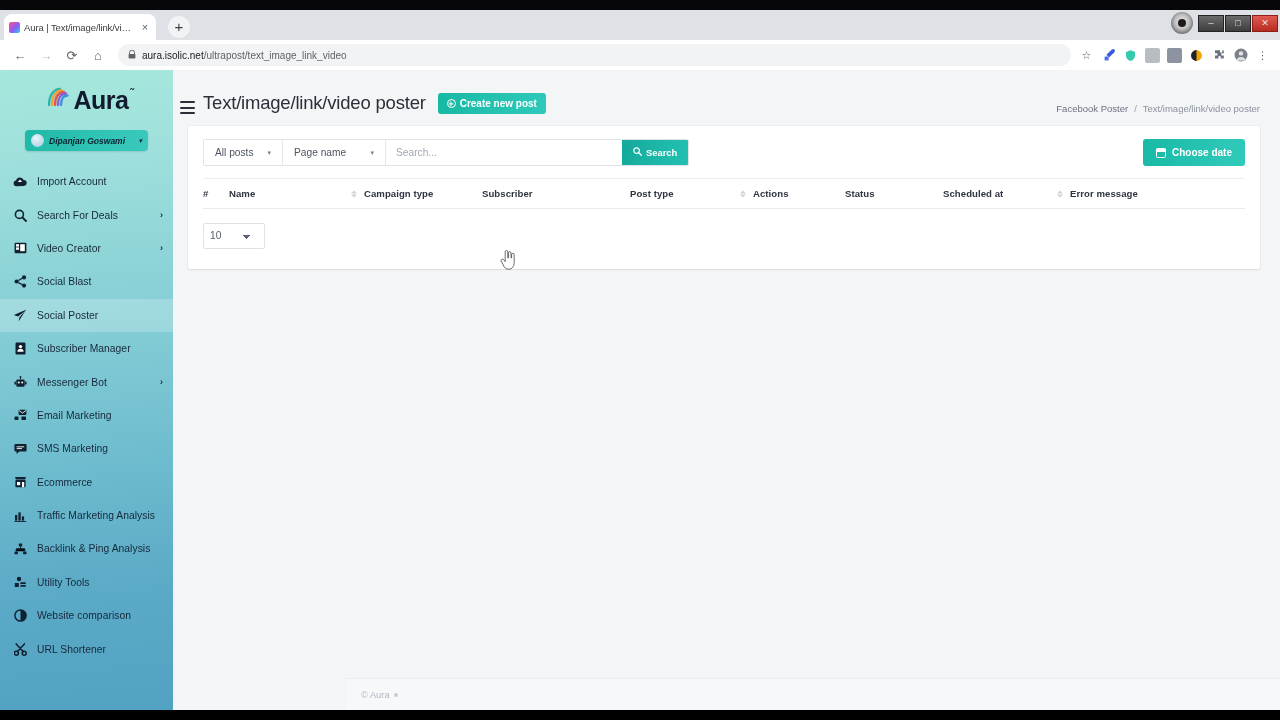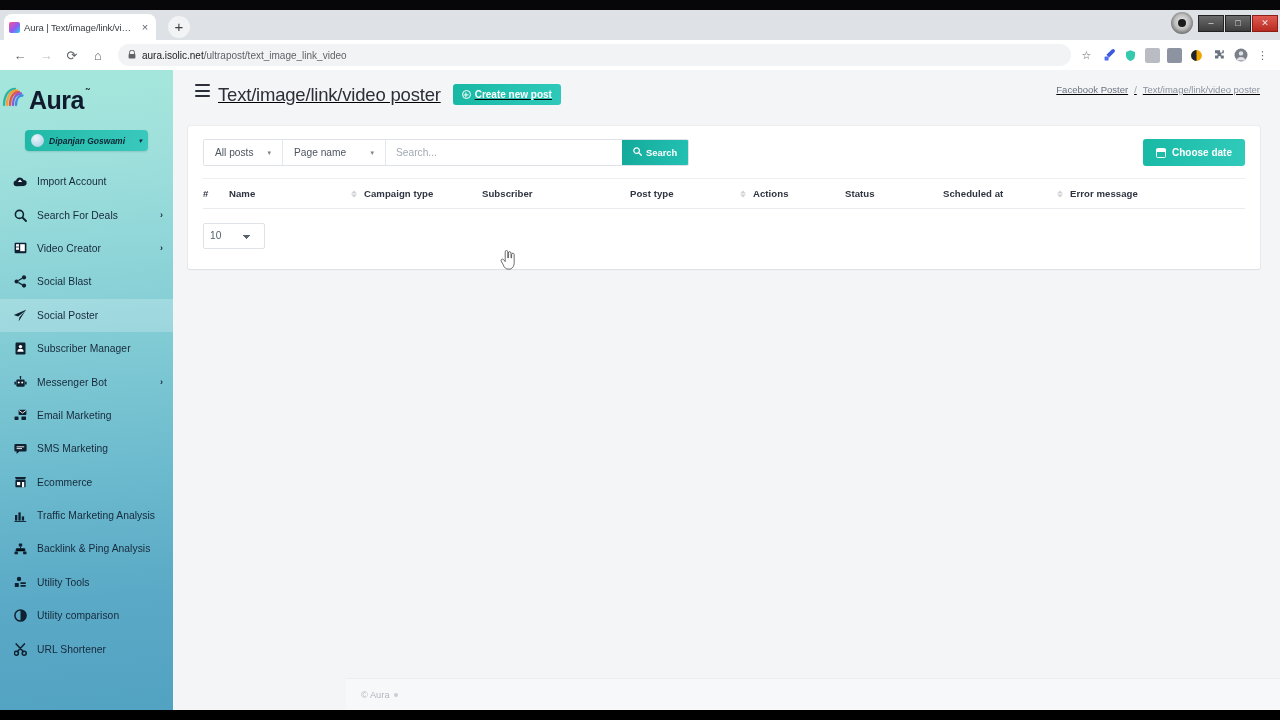--- a/index.html
+++ b/index.html
@@ -206,21 +206,21 @@
     position: absolute;
     left: 0; top: 0;
     width: 173px;
     height: 640px;
     background: linear-gradient(175deg, #a6e7dc 0%, #9fe0dc 14%, #86cfd6 38%, #6dbbce 62%, #5aa9c6 82%, #52a2c2 100%);
   }
   .brand {
     height: 46px;
     display: flex;
     align-items: center;
-    justify-content: flex-start;
+    justify-content: center;
     padding-top: 12px;
   }
   .logo-wrap { display: flex; align-items: flex-end; gap: 3px; }
   .logo-word {
     font-size: 25px;
     font-weight: 700;
     color: #111b2e;
     letter-spacing: -0.5px;
     line-height: 1;
     position: relative;
@@ -295,24 +295,23 @@
   
   #main {
     position: absolute;
     left: 173px; top: 0;
     width: 1107px;
     height: 640px;
     background: #f4f5f7;
   }
   .pagehead {
     display: flex;
-    align-items: flex-start;
-    padding: 14px 20px 0 22px;
+    align-items: flex-end;
+    padding: 14px 20px 0 7px;
     height: 44px;
-    text-decoration: underline;
   }
   .ph-iconbars {
     width: 15px; height: 13px;
     display: flex; flex-direction: column; justify-content: space-between;
     margin-right: 8px;
     flex: 0 0 15px;
   }
   .ph-iconbars i {
     display: block;
     height: 2px;
@@ -860,21 +859,21 @@
           <span class="nlabel">Utility Tools</span>
         </div>
 
         <div class="navitem">
           <span class="nicon">
             <svg width="13" height="13" viewBox="0 0 13 13">
                 <circle cx="6.5" cy="6.5" r="5.6" fill="none" stroke="#102131" stroke-width="1.5"></circle>
                 <path d="M6.5 0.9a5.6 5.6 0 0 1 0 11.2z" fill="#102131"></path>
               </svg>
           </span>
-          <span class="nlabel">Utility comparison</span>
+          <span class="nlabel">Website comparison</span>
         </div>
 
         <div class="navitem">
           <span class="nicon">
             <svg width="13" height="13" viewBox="0 0 13 13">
                 <circle cx="2.4" cy="10.2" r="2" fill="none" stroke="#102131" stroke-width="1.5"></circle>
                 <circle cx="10.2" cy="10.2" r="2" fill="none" stroke="#102131" stroke-width="1.5"></circle>
                 <path d="M3.4 8.6 10.4 0.9M9.2 8.6 2.2 0.9" stroke="#102131" stroke-width="1.5" stroke-linecap="round"></path>
               </svg>
           </span>

